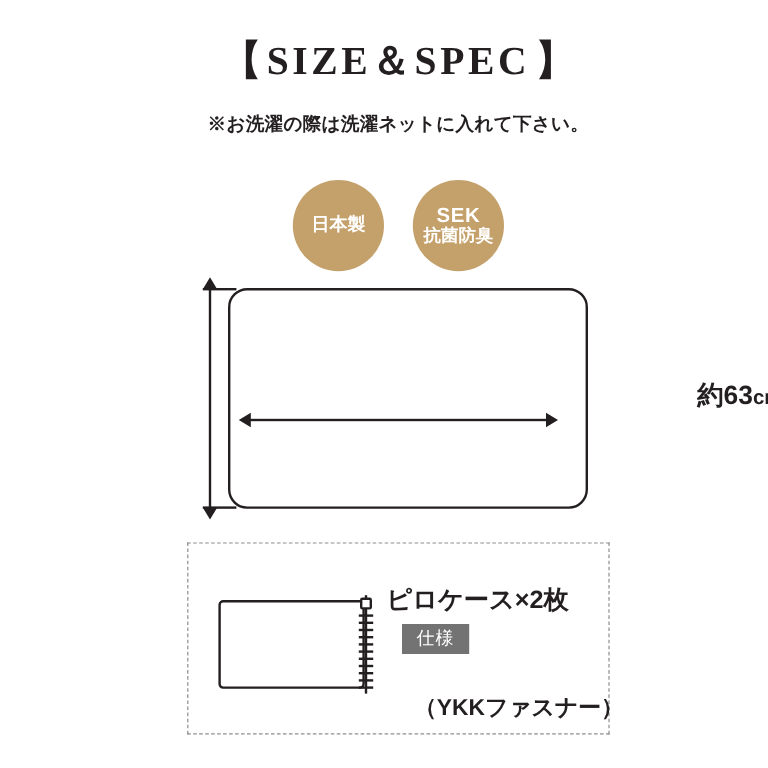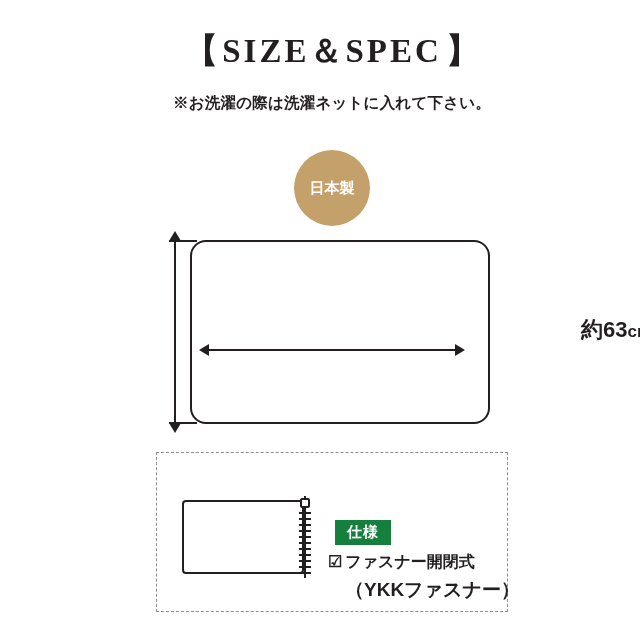--- a/index.html
+++ b/index.html
@@ -244,24 +244,24 @@
     left: 310px;
     top: 486px;
     font-size: 21px;
     font-weight: bold;
     white-space: nowrap;
   }
   .spec-tag {
     position: absolute;
     left: 323px;
     top: 520px;
-    background: #15803d;
+    background: #737373;
     color: #ffffff;
     font-size: 15px;
-    font-weight: bold;
+    font-weight: normal;
     padding: 3px 12px;
     letter-spacing: 1px;
   }
   .spec-line1 {
     position: absolute;
     left: 316px;
     top: 552px;
     font-size: 16px;
     font-weight: bold;
     white-space: nowrap;
@@ -286,20 +286,24 @@
 
   <div class="title-row">
     <span class="title-bracket">【</span><span class="title-text">SIZE＆SPEC</span><span class="title-bracket">】</span>
   </div>
 
   <div class="note">※お洗濯の際は洗濯ネットに入れて下さい。</div>
 
   <div class="badges">
     <div class="badge one-line">
       <span class="l1">日本製</span>
+    </div>
+    <div class="badge sek">
+      <span class="l1">SEK</span>
+      <span class="l2">抗菌防臭</span>
     </div>
   </div>
 
   <div class="pillow-main"></div>
 
   <div class="tick-top"></div>
   <div class="tick-bottom"></div>
   <div class="arrow-v"></div>
   <div class="arrow-h"></div>
 
@@ -320,19 +324,17 @@
     <div class="tooth" style="top:40px"></div>
     <div class="tooth" style="top:46px"></div>
     <div class="tooth" style="top:52px"></div>
     <div class="tooth" style="top:58px"></div>
     <div class="tooth" style="top:64px"></div>
     <div class="tooth" style="top:70px"></div>
     <div class="tooth" style="top:76px"></div>
     <div class="pull"></div>
   </div>
 
+  <div class="panel-title">ピロケース×2枚</div>
   <div class="spec-tag">仕様</div>
-  <div class="spec-line1">
-    <span class="check">☑</span><span>ファスナー開閉式</span>
-  </div>
   <div class="spec-line2">（YKKファスナー）</div>
 
 </div>
 
 </body></html>

